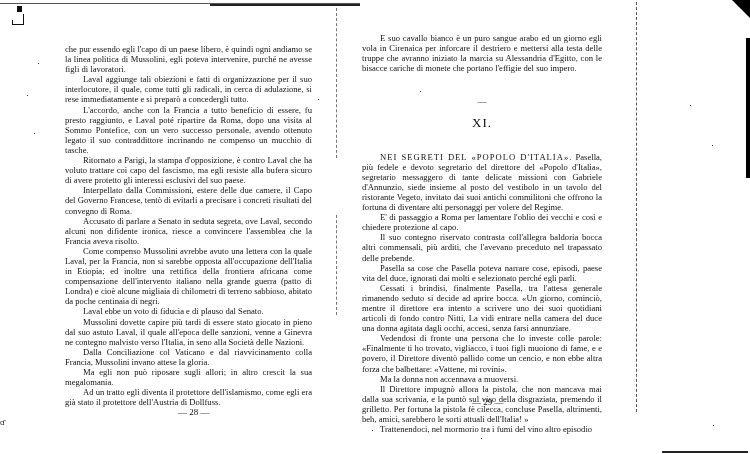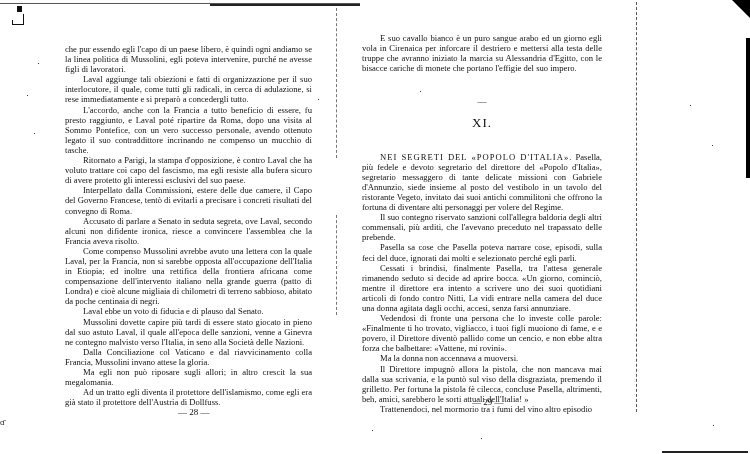--- a/index.html
+++ b/index.html
@@ -67,22 +67,23 @@
   <p>Ad un tratto egli diventa il protettore dell'islamismo, come egli era già stato il protettore dell'Austria di Dollfuss.</p>
 
 </div>
 <div class="folio left">— 28 —</div>
 
 <div class="page right">
   <p>E suo cavallo bianco è un puro sangue arabo ed un giorno egli vola in Cirenaica per inforcare il destriero e mettersi alla testa delle truppe che avranno iniziato la marcia su Alessandria d'Egitto, con le bisacce cariche di monete che portano l'effigie del suo impero.</p>
   <div class="divider">—</div>
   <div class="chapter">XI.</div>
   <p><span class="caps">NEI SEGRETI DEL «POPOLO D'ITALIA».</span> <span>Pasella, più fedele e devoto segretario del direttore del «Popolo d'Italia», segretario messaggero di tante delicate missioni con Gabriele d'Annunzio, siede insieme al posto del vestibolo in un tavolo del ristorante Vegeto, invitato dai suoi antichi commilitoni che offrono la fortuna di diventare alti personaggi per volere del Regime.</span></p>
-  <p>Il suo contegno riservato sanzioni coll'allegra baldoria degli altri commensali, più arditi, che l'avevano preceduto nel trapassato delle prebende.</p>
-  <p>Pasella sa cose che Pasella poteva narrare cose, episodi, sulla feci del duce, ignorati dai molti e selezionato perché egli parli.</p>
+  <p>E' di passaggio a Roma per lamentare l'oblio dei vecchi e così e chiedere protezione al capo.</p>
+  <p>Il suo contegno riservato contrasta coll'allegra baldoria bocca altri commensali, più arditi, che l'avevano preceduto nel trapassato delle prebende.</p>
+  <p>Pasella sa cose che Pasella poteva narrare cose, episodi, paese vita del duce, ignorati dai molti e selezionato perché egli parli.</p>
   <p>Cessati i brindisi, finalmente Pasella, tra l'attesa generale rimanendo seduto si decide ad aprire bocca. «Un giorno, cominciò, mentre il direttore era intento a scrivere uno dei suoi quotidiani articoli di fondo contro Nitti, La vidi entrare nella camera del duce una donna agitata dagli occhi, accesi, senza farsi annunziare.</p>
   <p>Vedendosi di fronte una persona che lo investe colle parole: «Finalmente ti ho trovato, vigliacco, i tuoi figli muoiono di fame, e e povero, il Direttore diventò pallido come un cencio, e non ebbe altra forza che balbettare: «Vattene, mi rovini».</p>
   <p>Ma la donna non accennava a muoversi.</p>
   <p>Il Direttore impugnò allora la pistola, che non mancava mai dalla sua scrivania, e la puntò sul viso della disgraziata, premendo il grilletto. Per fortuna la pistola fè cilecca, concluse Pasella, altrimenti, beh, amici, sarebbero le sorti attuali dell'Italia! »</p>
   <p>Trattenendoci, nel mormorio tra i fumi del vino altro episodio</p>
 </div>
 <div class="folio right">— 29 —</div>
 
 <div class="speck" style="left:38px;top:63px;"></div>
 <div class="speck" style="left:27px;top:95px;"></div>

